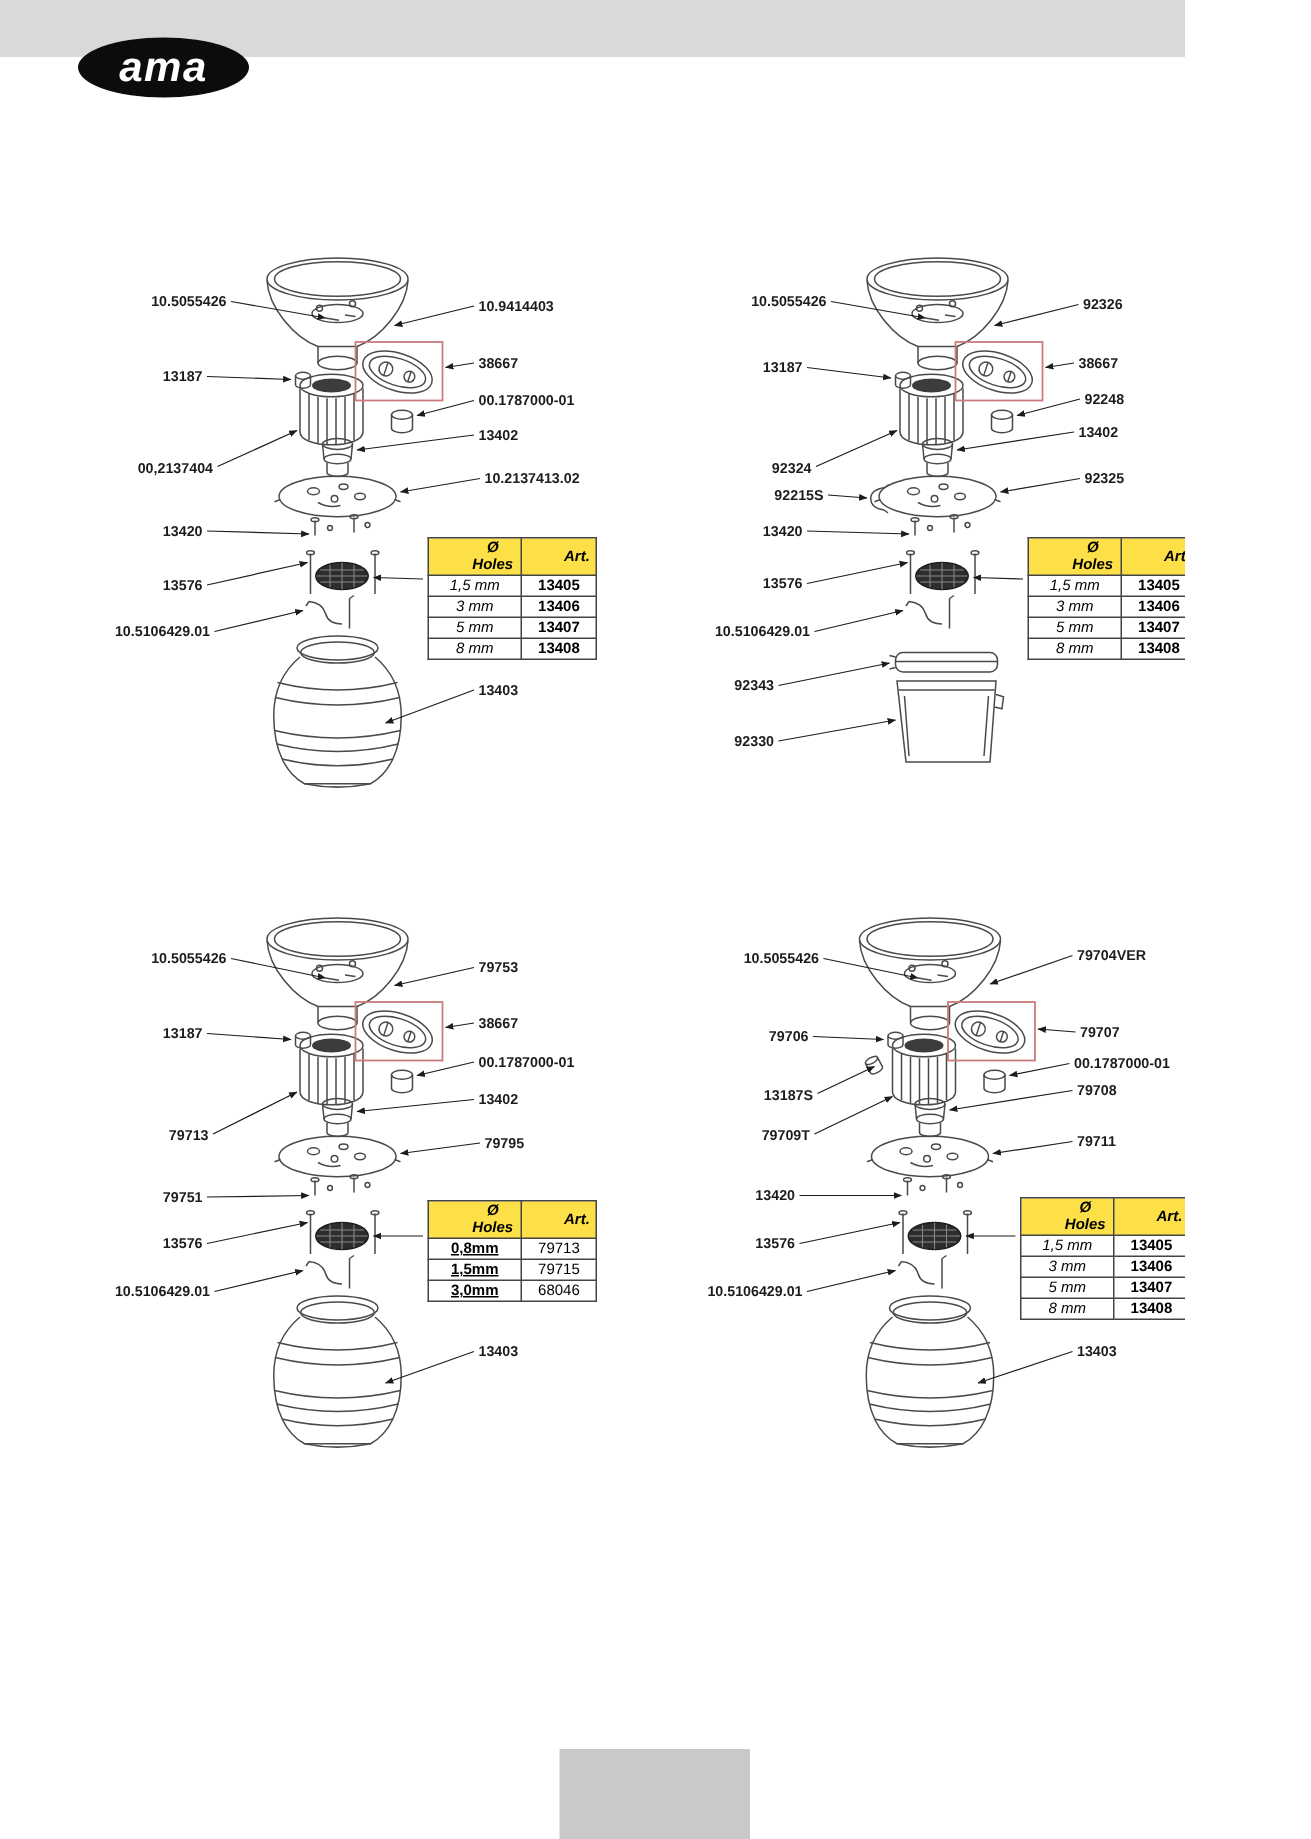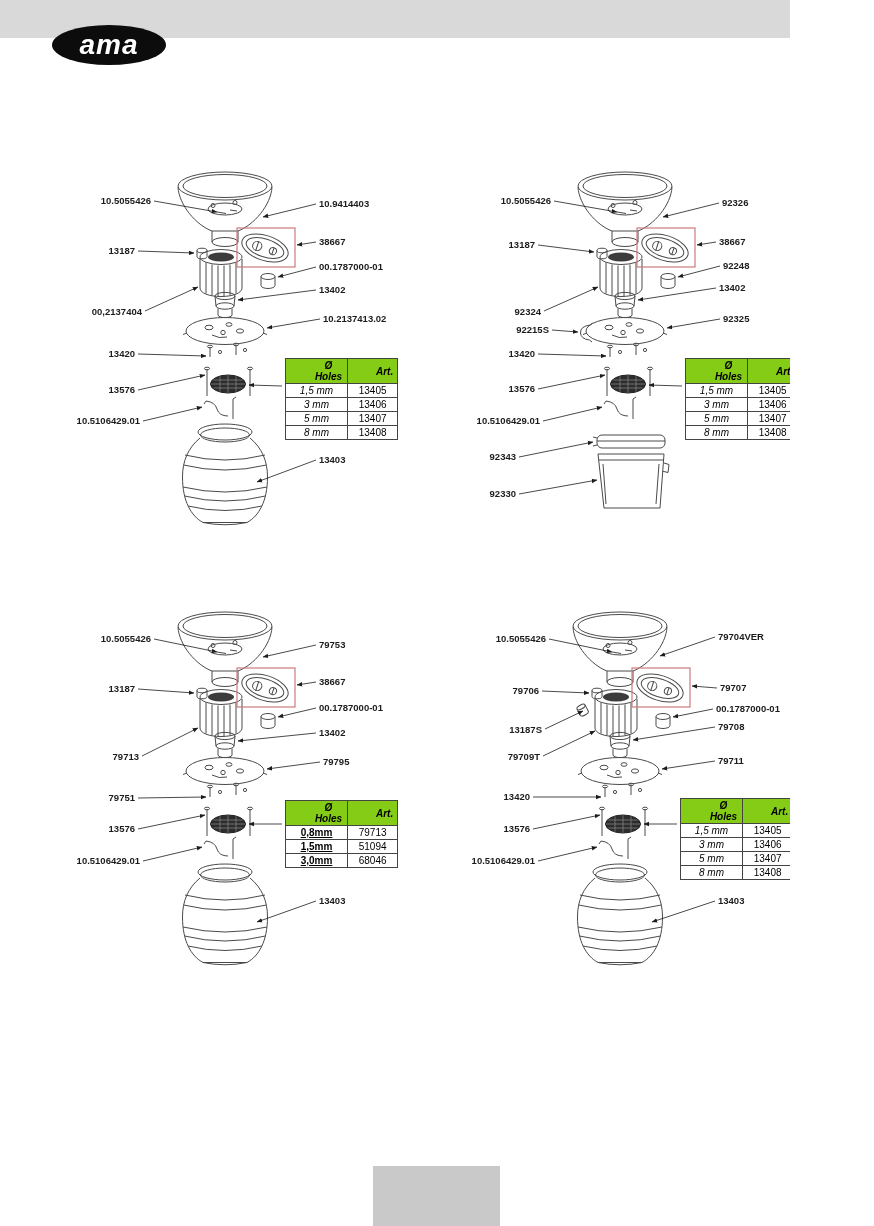--- a/index.html
+++ b/index.html
@@ -8,25 +8,25 @@
   .top-band{position:absolute;left:0;top:0;width:874px;height:38px;background:#d9d9d9;}
   .logo{position:absolute;left:52px;top:25px;width:114px;height:40px;background:#0c0c0c;border-radius:50%;display:flex;align-items:center;justify-content:center;}
   .logo span{color:#fff;font-weight:bold;font-style:italic;font-size:28px;letter-spacing:1px;font-family:"Liberation Sans",sans-serif;}
   .quadrant{position:absolute;width:340px;height:380px;}
   .quadrant svg{position:absolute;left:0;top:0;}
   .lbl{font-size:9.5px;font-weight:600;fill:#1c1c1c;font-family:"Liberation Sans",sans-serif;}
   .end{text-anchor:end;}
   .leaders line{stroke:#1c1c1c;stroke-width:0.8;}
   .parts-table{position:absolute;border-collapse:collapse;font-size:10px;background:#fff;font-family:"Liberation Sans",sans-serif;}
   .parts-table th,.parts-table td{border:1px solid #444;text-align:center;padding:1px 4px;height:14px;}
-  .parts-table th{background:#84cc16;font-style:italic;font-weight:700;padding-left:28px;}
+  .parts-table th{background:#fde047;font-style:italic;font-weight:700;padding-left:28px;}
   .parts-table th:first-child,.parts-table td:first-child{width:62px;}
   .parts-table th:last-child,.parts-table td:last-child{width:48px;}
   .style-a td.c1{font-style:italic;font-weight:400;margin-top:48px;}
-  .style-a td.c2{font-weight:400;}
+  .style-a td.c2{font-weight:700;}
   .style-b td.c1{font-weight:700;text-decoration:underline;}
   .style-b td.c2{font-weight:400;}
   .footer-box{position:absolute;left:373px;top:1166px;width:127px;height:60px;background:#c9c9c9;}
 </style>
 </head>
 <body>
 
 <svg width="0" height="0" style="position:absolute" aria-hidden="true">
   <defs>
     <marker id="arr" viewBox="0 0 8 8" refX="7.5" refY="4" markerWidth="7" markerHeight="7" orient="auto">
@@ -324,21 +324,21 @@
           <th>Art.</th>
         </tr>
       </thead>
       <tbody>
         <tr>
             <td class="c1">0,8mm</td>
             <td class="c2">79713</td>
           </tr>
         <tr>
             <td class="c1">1,5mm</td>
-            <td class="c2">51094</td>
+            <td class="c2">79715</td>
           </tr>
         <tr>
             <td class="c1">3,0mm</td>
             <td class="c2">68046</td>
           </tr>
       </tbody>
     </table>
   </div>
 
   <div class="quadrant" style="left:455px;top:600px">

